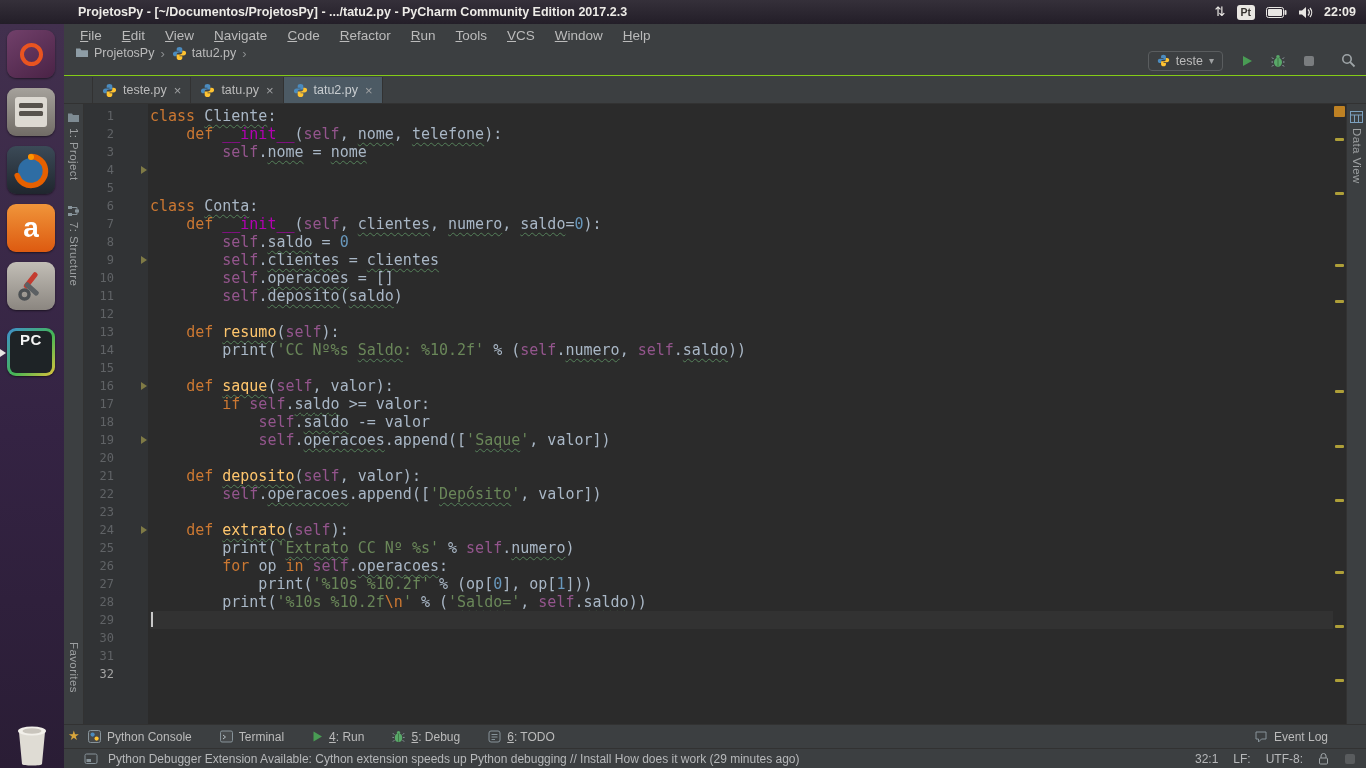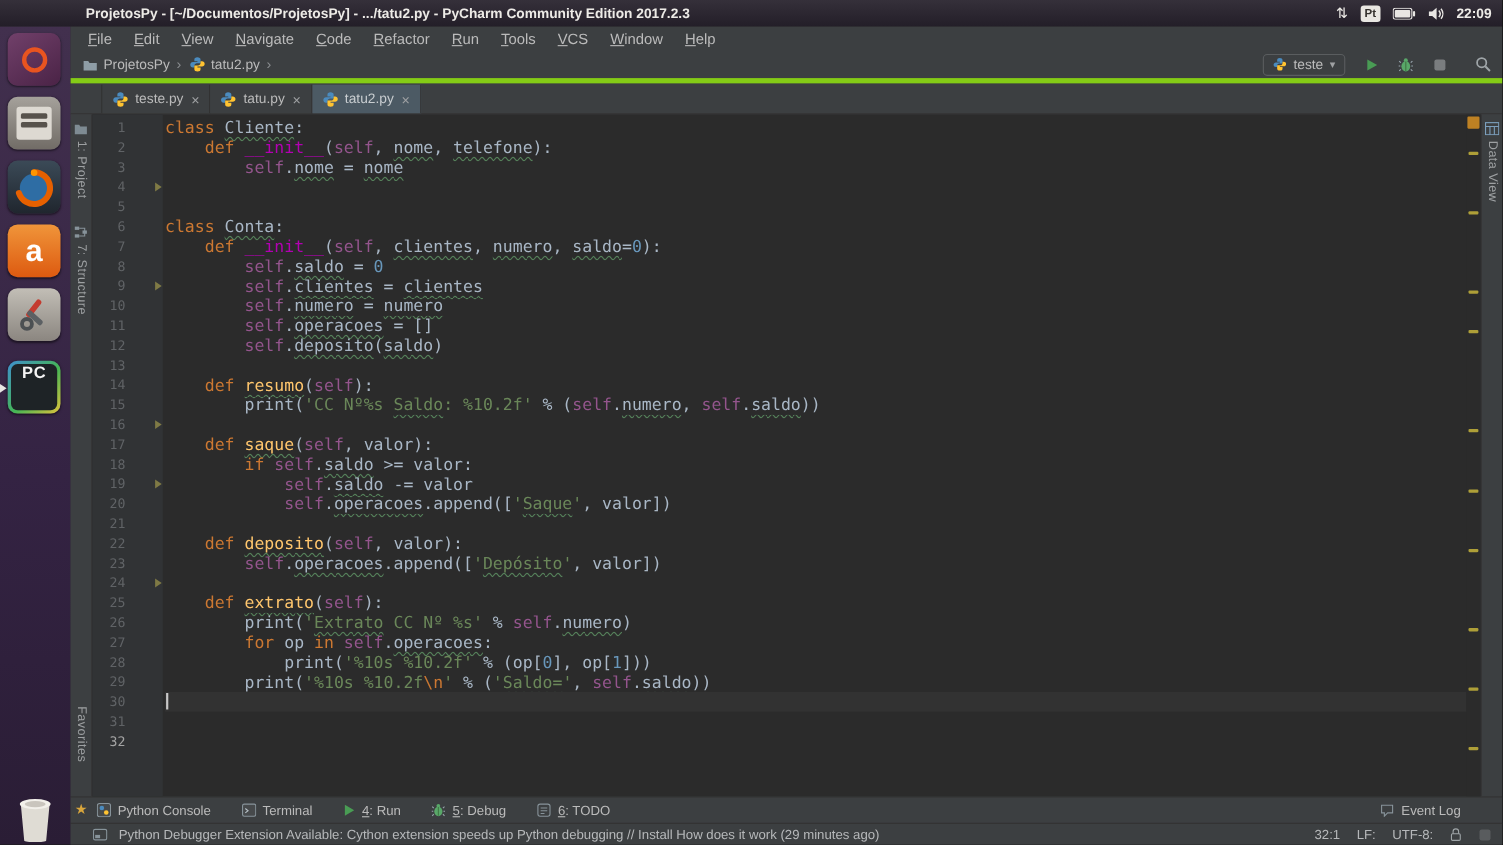--- a/index.html
+++ b/index.html
@@ -29,21 +29,21 @@
 .tile-amazon{background:linear-gradient(#f0953a,#dd5a10);color:#fff;font-weight:bold;font-size:28px;line-height:1}
 .tile-tool{background:linear-gradient(#c2beb6,#8b8680)}
 .tile-pycharm{background:linear-gradient(135deg,#3f8fd0,#45b655 55%,#e0c23b);padding:3px}
 .pc-in{width:100%;height:100%;border-radius:6px;background:#1e2326;display:flex;align-items:flex-start;justify-content:center;color:#F4F4F4;font-weight:bold;font-size:15px;letter-spacing:.5px}
 .run-ind{position:absolute;left:-7px;top:21px;width:0;height:0;border-top:4px solid transparent;border-bottom:4px solid transparent;border-left:6px solid #E8E6E3}
 
 
 .window{position:absolute;left:64px;top:24px;width:1302px;height:744px;background:#3C3F41;display:flex;flex-direction:column;z-index:10}
 .menubar{height:22px;display:flex;align-items:center;padding-left:6px;color:#BBBBBB;font-size:13.5px}
 .menu-item{padding:0 10px}
-.navbar{height:30px;display:flex;align-items:center;padding:0 10px 0 8px;border-bottom:5px solid #84cc16;color:#BBBBBB;font-size:12.5px}
+.navbar{height:30px;display:flex;padding:0 10px 0 8px;border-bottom:1px solid #84cc16;color:#BBBBBB;font-size:12.5px}
 .bc{margin:0 2px}
 .bc-ic{margin:0 3px}
 .bc-sep{color:#8A8D8F;margin:0 4px;font-size:13px}
 .nav-right{margin-left:auto;display:flex;align-items:center;gap:18px}
 .runcfg{display:flex;align-items:center;gap:6px;border:1px solid #5A5D5F;border-radius:4px;padding:2px 8px;font-size:12.5px;color:#BBBBBB}
 .dd{font-size:10px;color:#9FA1A3}
 .nav-ic{display:flex;align-items:center}
 
 .tabbar{height:28px;display:flex;align-items:flex-end;padding-left:28px;background:#3C3F41;border-bottom:1px solid #323232}
 .tab{height:26px;display:flex;align-items:center;padding:0 9px;background:#3C3F41;border-right:1px solid #323232;font-size:12.5px;color:#BBBBBB;gap:6px}
@@ -414,21 +414,20 @@
         <div class="code">
             <div class="crow"><span style="color: rgb(204, 120, 50);">class </span><span class="typo" style="color: rgb(169, 183, 198);">Cliente</span><span style="color: rgb(169, 183, 198);">:</span></div>
             <div class="crow"><span style="color: rgb(169, 183, 198);">    </span><span style="color: rgb(204, 120, 50);">def </span><span style="color: rgb(178, 0, 178);">__init__</span><span style="color: rgb(169, 183, 198);">(</span><span style="color: rgb(148, 85, 141);">self</span><span style="color: rgb(169, 183, 198);">, </span><span class="typo" style="color: rgb(169, 183, 198);">nome</span><span style="color: rgb(169, 183, 198);">, </span><span class="typo" style="color: rgb(169, 183, 198);">telefone</span><span style="color: rgb(169, 183, 198);">):</span></div>
             <div class="crow"><span style="color: rgb(169, 183, 198);">        </span><span style="color: rgb(148, 85, 141);">self</span><span style="color: rgb(169, 183, 198);">.</span><span class="typo" style="color: rgb(169, 183, 198);">nome</span><span style="color: rgb(169, 183, 198);"> = </span><span class="typo" style="color: rgb(169, 183, 198);">nome</span></div>
             <div class="crow"></div>
             <div class="crow"></div>
             <div class="crow"><span style="color: rgb(204, 120, 50);">class </span><span class="typo" style="color: rgb(169, 183, 198);">Conta</span><span style="color: rgb(169, 183, 198);">:</span></div>
             <div class="crow"><span style="color: rgb(169, 183, 198);">    </span><span style="color: rgb(204, 120, 50);">def </span><span style="color: rgb(178, 0, 178);">__init__</span><span style="color: rgb(169, 183, 198);">(</span><span style="color: rgb(148, 85, 141);">self</span><span style="color: rgb(169, 183, 198);">, </span><span class="typo" style="color: rgb(169, 183, 198);">clientes</span><span style="color: rgb(169, 183, 198);">, </span><span class="typo" style="color: rgb(169, 183, 198);">numero</span><span style="color: rgb(169, 183, 198);">, </span><span class="typo" style="color: rgb(169, 183, 198);">saldo</span><span style="color: rgb(169, 183, 198);">=</span><span style="color: rgb(104, 151, 187);">0</span><span style="color: rgb(169, 183, 198);">):</span></div>
             <div class="crow"><span style="color: rgb(169, 183, 198);">        </span><span style="color: rgb(148, 85, 141);">self</span><span style="color: rgb(169, 183, 198);">.</span><span class="typo" style="color: rgb(169, 183, 198);">saldo</span><span style="color: rgb(169, 183, 198);"> = </span><span style="color: rgb(104, 151, 187);">0</span></div>
             <div class="crow"><span style="color: rgb(169, 183, 198);">        </span><span style="color: rgb(148, 85, 141);">self</span><span style="color: rgb(169, 183, 198);">.</span><span class="typo" style="color: rgb(169, 183, 198);">clientes</span><span style="color: rgb(169, 183, 198);"> = </span><span class="typo" style="color: rgb(169, 183, 198);">clientes</span></div>
-            <div class="crow"><span style="color: rgb(169, 183, 198);">        </span><span style="color: rgb(148, 85, 141);">self</span><span style="color: rgb(169, 183, 198);">.</span><span class="typo" style="color: rgb(169, 183, 198);">numero</span><span style="color: rgb(169, 183, 198);"> = </span><span class="typo" style="color: rgb(169, 183, 198);">numero</span></div>
             <div class="crow"><span style="color: rgb(169, 183, 198);">        </span><span style="color: rgb(148, 85, 141);">self</span><span style="color: rgb(169, 183, 198);">.</span><span class="typo" style="color: rgb(169, 183, 198);">operacoes</span><span style="color: rgb(169, 183, 198);"> = []</span></div>
             <div class="crow"><span style="color: rgb(169, 183, 198);">        </span><span style="color: rgb(148, 85, 141);">self</span><span style="color: rgb(169, 183, 198);">.</span><span class="typo" style="color: rgb(169, 183, 198);">deposito</span><span style="color: rgb(169, 183, 198);">(</span><span class="typo" style="color: rgb(169, 183, 198);">saldo</span><span style="color: rgb(169, 183, 198);">)</span></div>
             <div class="crow"></div>
             <div class="crow"><span style="color: rgb(169, 183, 198);">    </span><span style="color: rgb(204, 120, 50);">def </span><span class="typo" style="color: rgb(255, 198, 109);">resumo</span><span style="color: rgb(169, 183, 198);">(</span><span style="color: rgb(148, 85, 141);">self</span><span style="color: rgb(169, 183, 198);">):</span></div>
             <div class="crow"><span style="color: rgb(169, 183, 198);">        print(</span><span style="color: rgb(106, 135, 89);">'CC Nº%s </span><span class="typo" style="color: rgb(106, 135, 89);">Saldo</span><span style="color: rgb(106, 135, 89);">: %10.2f'</span><span style="color: rgb(169, 183, 198);"> % (</span><span style="color: rgb(148, 85, 141);">self</span><span style="color: rgb(169, 183, 198);">.</span><span class="typo" style="color: rgb(169, 183, 198);">numero</span><span style="color: rgb(169, 183, 198);">, </span><span style="color: rgb(148, 85, 141);">self</span><span style="color: rgb(169, 183, 198);">.</span><span class="typo" style="color: rgb(169, 183, 198);">saldo</span><span style="color: rgb(169, 183, 198);">))</span></div>
             <div class="crow"></div>
             <div class="crow"><span style="color: rgb(169, 183, 198);">    </span><span style="color: rgb(204, 120, 50);">def </span><span class="typo" style="color: rgb(255, 198, 109);">saque</span><span style="color: rgb(169, 183, 198);">(</span><span style="color: rgb(148, 85, 141);">self</span><span style="color: rgb(169, 183, 198);">, valor):</span></div>
             <div class="crow"><span style="color: rgb(169, 183, 198);">        </span><span style="color: rgb(204, 120, 50);">if </span><span style="color: rgb(148, 85, 141);">self</span><span style="color: rgb(169, 183, 198);">.</span><span class="typo" style="color: rgb(169, 183, 198);">saldo</span><span style="color: rgb(169, 183, 198);"> &gt;= valor:</span></div>
             <div class="crow"><span style="color: rgb(169, 183, 198);">            </span><span style="color: rgb(148, 85, 141);">self</span><span style="color: rgb(169, 183, 198);">.</span><span class="typo" style="color: rgb(169, 183, 198);">saldo</span><span style="color: rgb(169, 183, 198);"> -= valor</span></div>
             <div class="crow"><span style="color: rgb(169, 183, 198);">            </span><span style="color: rgb(148, 85, 141);">self</span><span style="color: rgb(169, 183, 198);">.</span><span class="typo" style="color: rgb(169, 183, 198);">operacoes</span><span style="color: rgb(169, 183, 198);">.append([</span><span style="color: rgb(106, 135, 89);">'</span><span class="typo" style="color: rgb(106, 135, 89);">Saque</span><span style="color: rgb(106, 135, 89);">'</span><span style="color: rgb(169, 183, 198);">, valor])</span></div>

